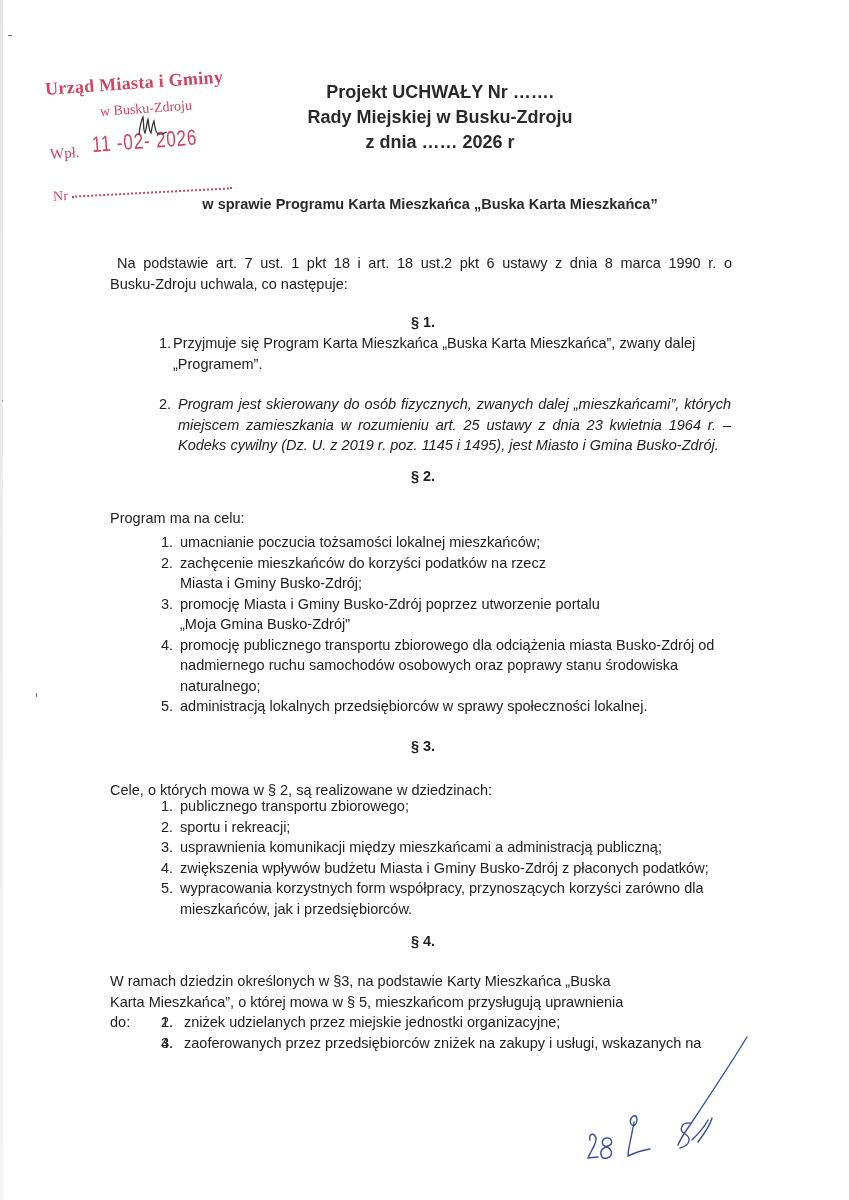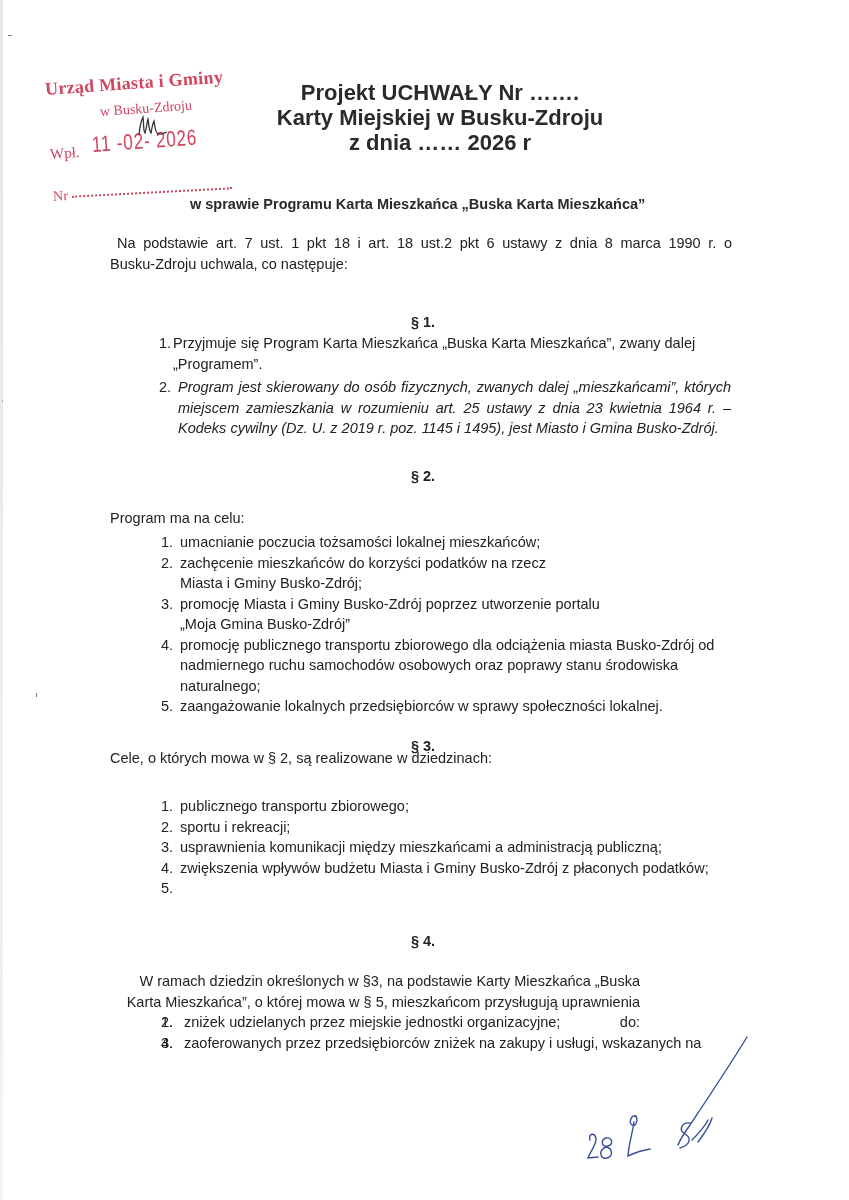--- a/index.html
+++ b/index.html
@@ -15,25 +15,25 @@
     .stamp { position: absolute; color: #d0455f; font-family: "Liberation Serif", "DejaVu Serif", serif; }
     .stamp-l1 { left: 45px; top: 79px; font-size: 18px; font-weight: bold; transform: rotate(-4deg); transform-origin: left; white-space: nowrap; letter-spacing: 0.3px; }
     .stamp-l2 { left: 100px; top: 104px; font-size: 14px; transform: rotate(-4deg); transform-origin: left; white-space: nowrap; }
     .stamp-l3-label { left: 50px; top: 145px; font-size: 15px; transform: rotate(-4deg); white-space: nowrap; }
     .stamp-l3-date { left: 92px; top: 134px; font-size: 22px; font-family: "Liberation Sans Narrow", "Liberation Sans", sans-serif; letter-spacing: 1px; transform: rotate(-4deg) scaleX(0.78); transform-origin: left; white-space: nowrap; }
     .stamp-nr { left: 53px; top: 184px; font-size: 14px; transform: rotate(-3deg); white-space: nowrap; }
     .stamp-nr-dots { display: inline-block; width: 160px; border-bottom: 2px dotted #d0455f; margin-left: 4px; vertical-align: 2px; }
     .stamp-initials { position: absolute; left: 136px; top: 113px; }
 
     
-    .title-block { position: absolute; left: 230px; top: 80px; width: 420px; text-align: center; font-weight: bold; font-size: 22px; line-height: 25px; color: #2a2a2a; }
-    .subject { position: absolute; left: 190px; top: 196px; width: 480px; text-align: left; font-weight: bold; font-size: 14.5px; color: #2a2a2a; white-space: nowrap; }
+    .title-block { position: absolute; left: 230px; top: 80px; width: 420px; text-align: center; font-weight: bold; font-size: 18px; line-height: 25px; color: #2a2a2a; }
+    .subject { position: absolute; left: 190px; top: 196px; width: 480px; text-align: center; font-weight: bold; font-size: 14.5px; color: #2a2a2a; white-space: nowrap; }
 
     .txt { position: absolute; font-size: 14.5px; line-height: 20.5px; color: #222; }
-    .justify { text-align: justify; }
+    .justify { text-align: justify; margin-top: 20px; }
     .preamble { left: 110px; top: 233px; width: 622px; }
     .preamble .first { text-indent: 7px; }
 
     .section-h { position: absolute; font-weight: bold; font-size: 14.5px; text-align: center; width: 60px; color: #222; }
 
     .list { position: absolute; margin: 0; padding: 0; list-style: none; font-size: 14.5px; line-height: 20.5px; color: #222; }
     .list li { position: relative; padding-left: 19px; }
     .list li .num { position: absolute; left: 0; top: 0; }
     .list.wide li { padding-left: 23px; }
 
@@ -56,21 +56,21 @@
     <div class="stamp stamp-nr">
       <span>Nr</span><span class="stamp-nr-dots"></span>
     </div>
     <svg class="stamp-initials" width="34" height="30" viewBox="0 0 34 30">
       <path d="M3 22 C4 12, 6 6, 7 4 C8 10, 7 18, 9 20 C11 14, 11 8, 12 6 C13 12, 13 18, 15 20 C16 14, 17 10, 18 8 C19 14, 19 19, 22 21 C25 22, 28 20, 31 19" fill="none" stroke="#333" stroke-width="1.3"></path>
     </svg>
   </div>
 
   <div class="title-block">
     <div>Projekt UCHWAŁY Nr …….</div>
-    <div>Karty Miejskiej w Busku-Zdroju</div>
+    <div>Rady Miejskiej w Busku-Zdroju</div>
     <div>z dnia …… 2026 r</div>
   </div>
 
   <div class="subject">w sprawie Programu Karta Mieszkańca „Buska Karta Mieszkańca”</div>
 
   <div class="txt justify preamble">
     <div class="first" style="text-align-last: justify;">Na podstawie art. 7 ust. 1 pkt 18 i art. 18 ust.2 pkt 6 ustawy z dnia 8 marca 1990 r. o</div>
     <div>Busku-Zdroju  uchwala, co następuje:</div>
   </div>
 
@@ -86,35 +86,35 @@
     </li>
   </ul>
 
   <div class="section-h" style="left:393px;top:468px;">§ 2.</div>
   <div class="txt" style="left:110px;top:508px;">Program ma na celu:</div>
   <ul class="list" style="left:161px;top:532px;width:580px;">
     <li><span class="num">1.</span><span>umacnianie poczucia tożsamości lokalnej mieszkańców;</span></li>
     <li style="width:380px;"><span class="num">2.</span><span>zachęcenie mieszkańców do korzyści podatków na rzecz Miasta i Gminy Busko-Zdrój;</span></li>
     <li style="width:420px;"><span class="num">3.</span><span>promocję  Miasta i Gminy Busko-Zdrój poprzez utworzenie portalu „Moja Gmina Busko-Zdrój”</span></li>
     <li><span class="num">4.</span><span>promocję publicznego transportu zbiorowego dla odciążenia miasta Busko-Zdrój od nadmiernego ruchu samochodów osobowych oraz poprawy stanu środowiska naturalnego;</span></li>
-    <li><span class="num">5.</span><span>zaangażowanie lokalnych przedsiębiorców w sprawy społeczności lokalnej.</span></li>
+    <li><span class="num">5.</span><span>administracją lokalnych przedsiębiorców w sprawy społeczności lokalnej.</span></li>
   </ul>
 
   <div class="section-h" style="left:393px;top:738px;">§ 3.</div>
-  <div class="txt" style="left:110px;top:748px;">Cele, o których mowa w § 2, są realizowane w dziedzinach:</div>
+  <div class="txt" style="left:110px;top:780px;">Cele, o których mowa w § 2, są realizowane w dziedzinach:</div>
   <ul class="list" style="left:161px;top:796px;width:580px;">
     <li><span class="num">1.</span><span>publicznego transportu zbiorowego;</span></li>
     <li><span class="num">2.</span><span>sportu i rekreacji;</span></li>
     <li><span class="num">3.</span><span>usprawnienia komunikacji między mieszkańcami a administracją publiczną;</span></li>
     <li><span class="num">4.</span><span>zwiększenia wpływów budżetu Miasta i Gminy Busko-Zdrój z płaconych podatków;</span></li>
-    <li style="width:560px;"><span class="num">5.</span></li>
+    <li style="width:560px;"><span class="num">5.</span><span>wypracowania korzystnych form współpracy, przynoszących korzyści zarówno dla mieszkańców, jak i przedsiębiorców.</span></li>
   </ul>
 
   <div class="section-h" style="left:393px;top:933px;">§ 4.</div>
-  <div class="txt" style="left:110px;top:971px;width:530px;text-align:right;">W ramach dziedzin określonych w §3, na podstawie Karty Mieszkańca „Buska Karta Mieszkańca”, o której mowa w § 5, mieszkańcom przysługują uprawnienia do:</div>
+  <div class="txt" style="left:110px;top:971px;width:530px;">W ramach dziedzin określonych w §3, na podstawie Karty Mieszkańca „Buska Karta Mieszkańca”, o której mowa w § 5, mieszkańcom przysługują uprawnienia do:</div>
   <ul class="list wide" style="left:161px;top:1012px;width:580px;">
     <li style="width:480px;"><span class="num">1.</span></li>
     <li><span class="num">2.</span><span>zniżek udzielanych przez miejskie jednostki organizacyjne;</span></li>
     <li><span class="num">3.</span></li>
     <li><span class="num">4.</span><span>zaoferowanych przez przedsiębiorców zniżek na zakupy i usługi, wskazanych na</span></li>
   </ul>
 
   <svg class="signature" width="260" height="180" viewBox="0 0 260 180">
     <g fill="none" stroke="#3b4f9a" stroke-width="1.4" stroke-linecap="round">
 

